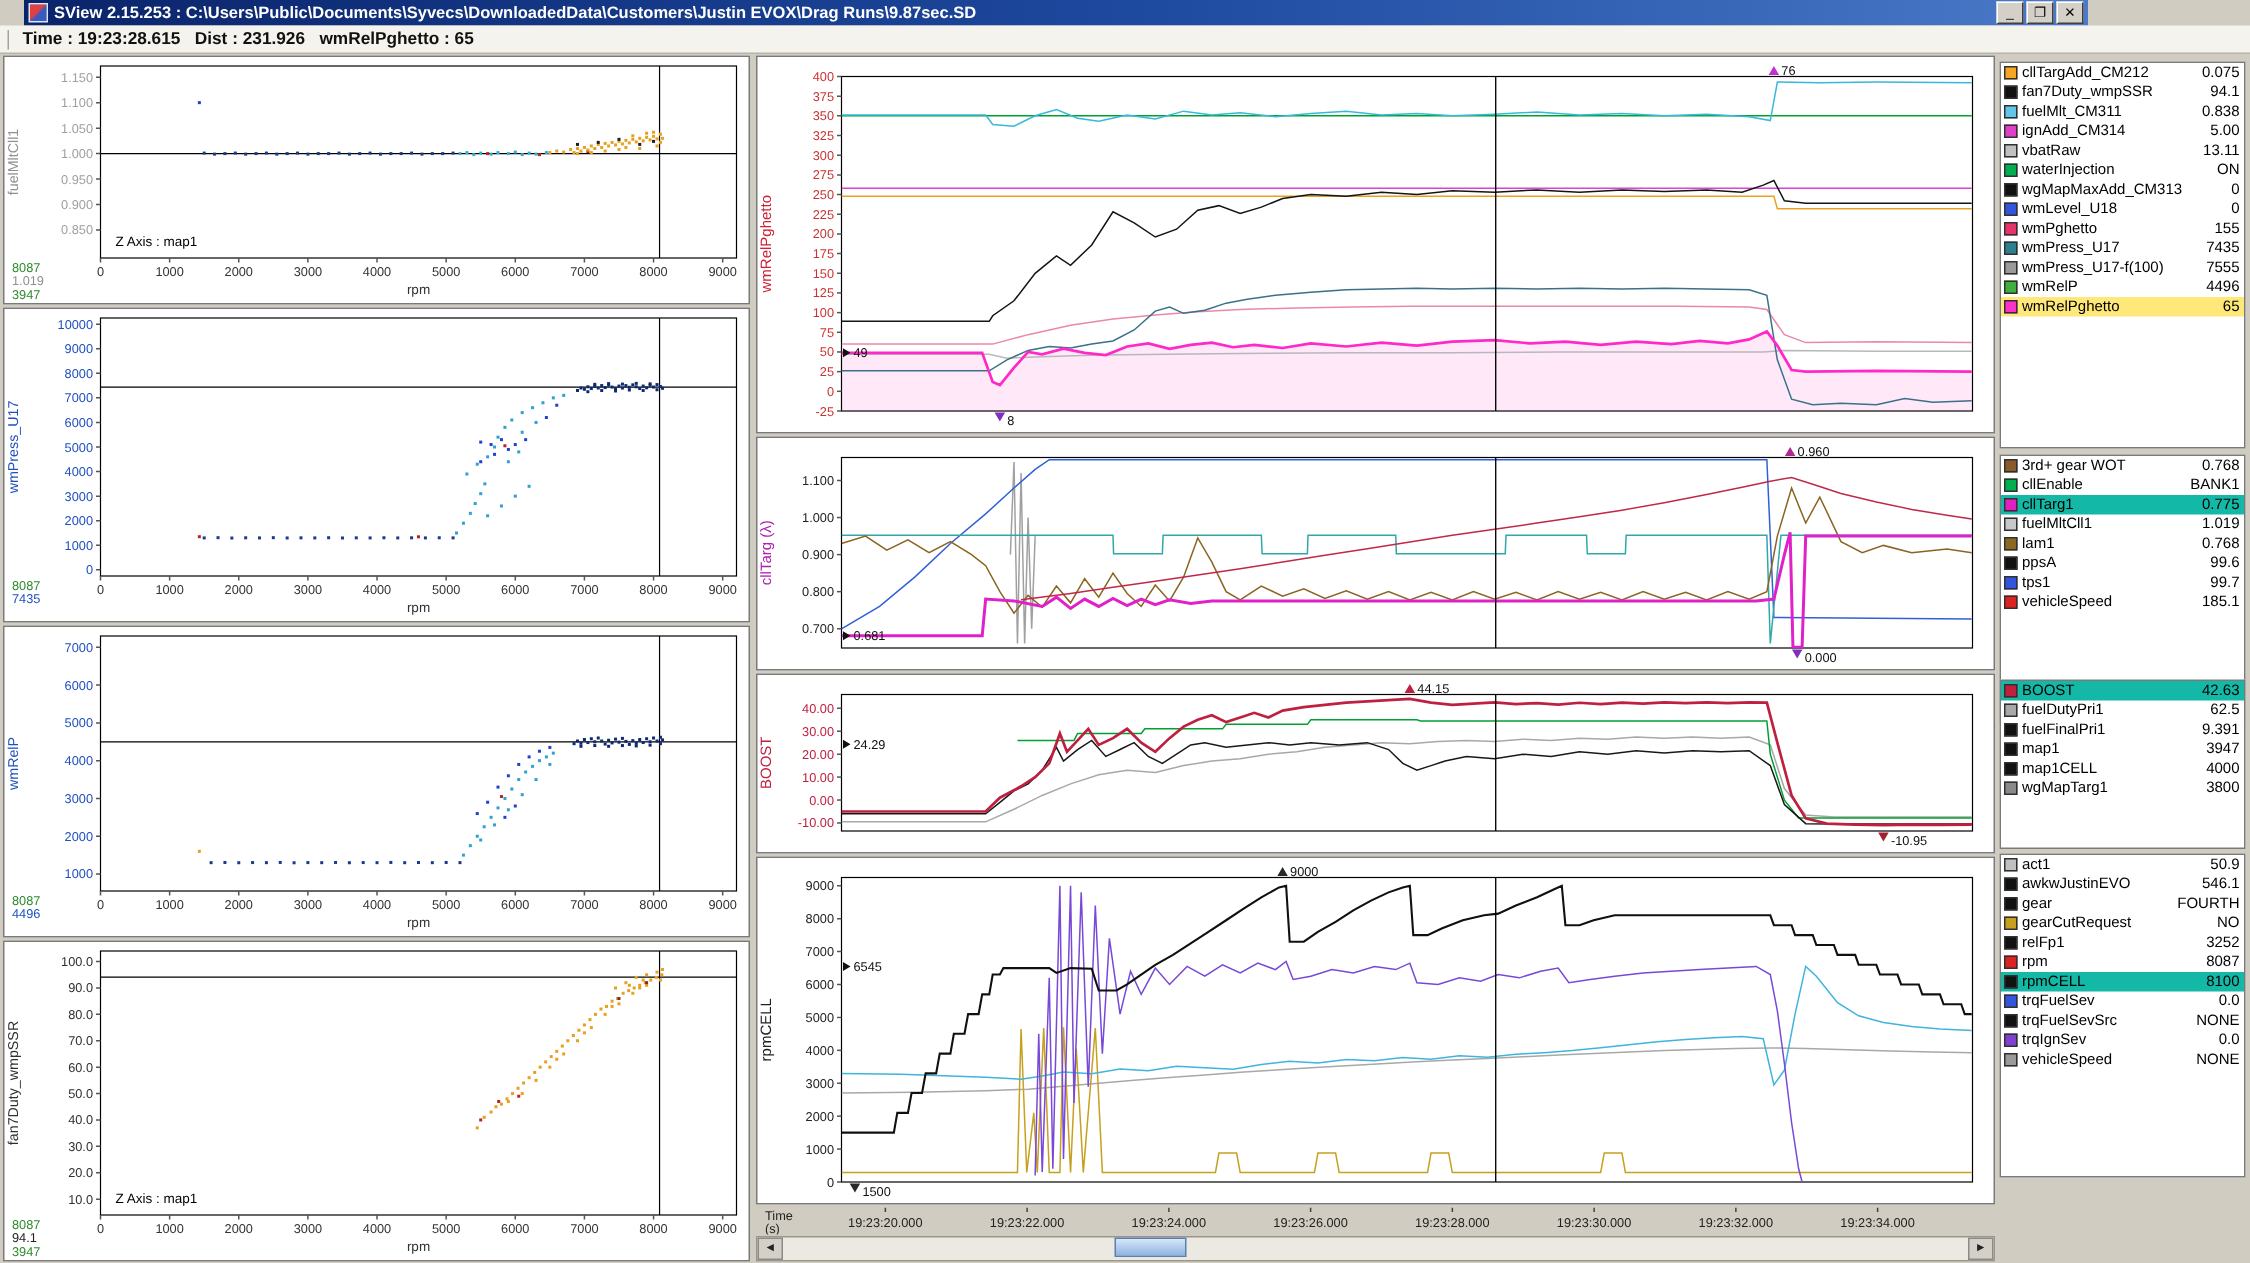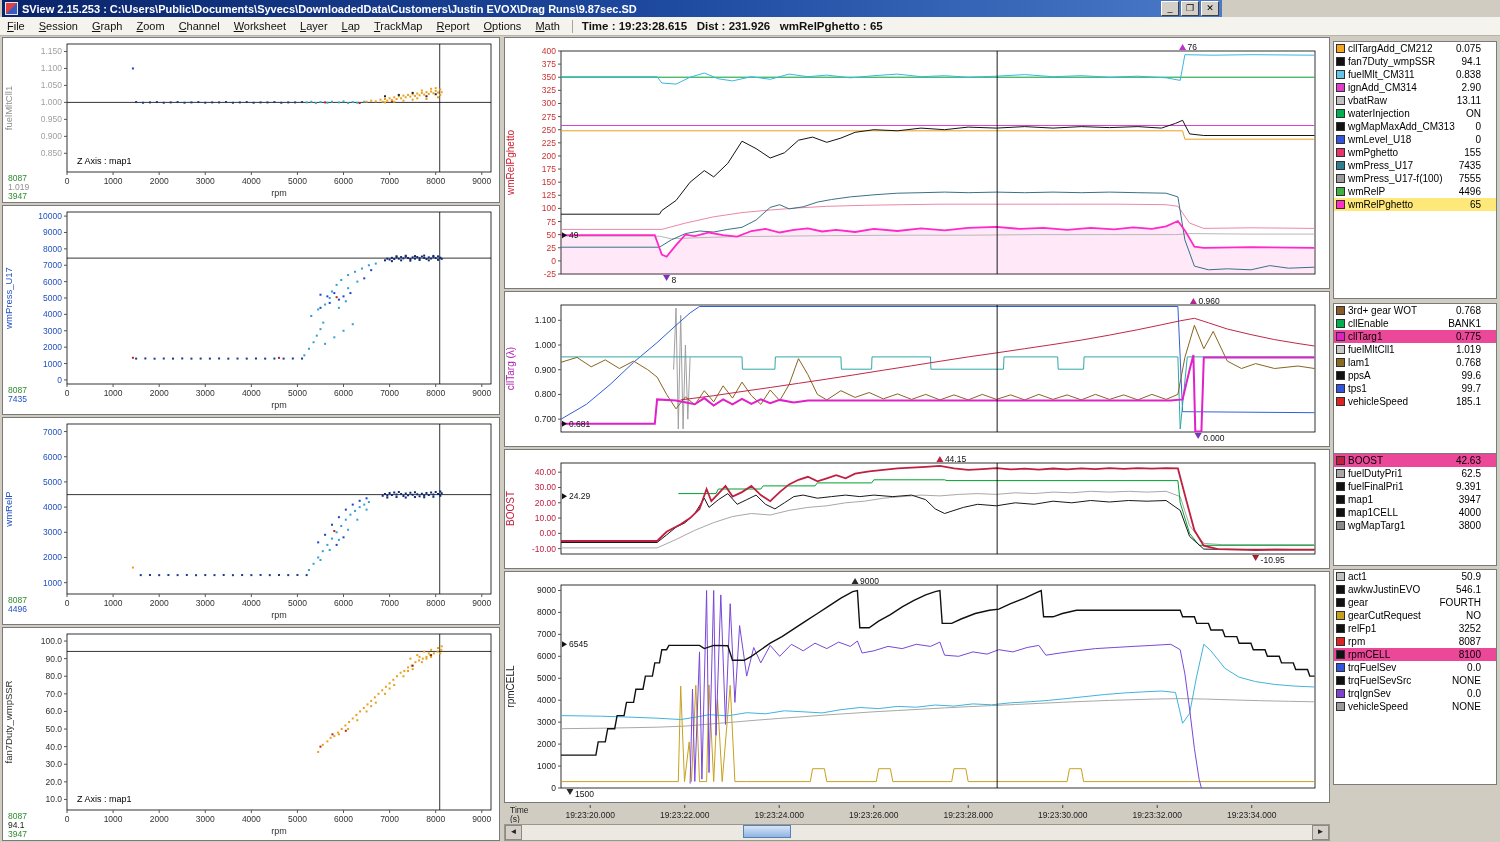--- a/index.html
+++ b/index.html
@@ -1,17 +1,17 @@
 <!DOCTYPE html>
 <html><head>
 <meta charset="utf-8">
 <style>
   html,body{margin:0;padding:0}
   body{width:1500px;height:842px;position:relative;background:#d0ccc2;font-family:"Liberation Sans",sans-serif;overflow:hidden}
-  #titlebar{position:absolute;left:2px;top:0;width:1220px;height:17px;background:linear-gradient(90deg,#0a246a,#1e4aa0 55%,#4a7ac8);color:#fff;display:flex;align-items:center}
+  #titlebar{position:absolute;left:16px;top:0;width:1376px;height:17px;background:linear-gradient(90deg,#0a246a,#1e4aa0 55%,#4a7ac8);color:#fff;display:flex;align-items:center}
   .ticon{width:11px;height:11px;margin:0 4px 0 3px;background:linear-gradient(135deg,#e04040 45%,#3a5ac0 55%);border:1px solid #dce6f5;flex:none}
   #wtitle{font-size:11px;font-weight:bold;white-space:nowrap}
   .wbtns{margin-left:auto;display:flex;gap:2px;padding-right:3px}
   .wbtn{width:16px;height:13px;background:#d4d0c8;border:1px solid #fff;border-right-color:#404040;border-bottom-color:#404040;font-size:9px;line-height:12px;text-align:center;color:#000;cursor:default}
   #menubar{position:absolute;left:0;top:17px;width:1500px;height:18px;background:#f4f3ed;border-bottom:1px solid #b8b4a8;display:flex;align-items:center;font-size:11px;color:#111}
   .mi{display:inline-block;padding:2px 7px}
   .mi::first-letter{text-decoration:underline}
   .msep{width:1px;height:13px;background:#a8a49a;margin:0 5px;flex:none}
   #mstatus{font-size:11.5px;font-weight:bold;padding-left:4px;white-space:pre}
   #leftcol{position:absolute;left:2px;top:37px;width:410px}
@@ -25,40 +25,39 @@
   #timeaxis{width:826px;height:18px;position:relative}
   #hscroll{width:824px;height:15px;background:#ece9e2;border:1px solid #9a968a;display:flex;margin-top:1px}
   .sarrow{width:15px;height:13px;background:#d4d0c8;border:1px solid #8a8a8a;font-size:8px;line-height:12px;text-align:center;color:#222;flex:none}
   .strack{flex:1;position:relative}
   .sthumb{position:absolute;left:28%;width:6%;top:0;height:13px;background:linear-gradient(#d8e6f8,#8cb4e4);border:1px solid #5a80b0;box-sizing:border-box}
   .rpanel{position:absolute;left:0;width:164px;background:#fff;border:1px solid #7a7a7a;box-sizing:border-box;overflow:hidden}
   .rp1{top:5px;height:258px}.rp2{top:267px;height:179px}.rp3{top:417px;height:113px}.rp4{top:533px;height:216px}
   .rrow{display:flex;align-items:center;height:13px;font-size:10px;color:#000}
   .sw{width:9px;height:9px;border:1px solid #303030;margin:0 3px 0 2px;flex:none;box-sizing:border-box}
   .rname{flex:1;white-space:nowrap;overflow:hidden}
-  .rval{padding-right:15px;white-space:nowrap}
+  .rval{padding-right:3px;white-space:nowrap}
   .hl-y{background:#ffe87a}
-  .hl-b{background:#ec4899}
+  .hl-b{background:#14b8a6}
   svg text{font-family:"Liberation Sans",sans-serif}
 </style>
 </head>
 <body>
 
 <div id="titlebar">
   <div class="ticon"></div>
   <div id="wtitle">SView 2.15.253 :  C:\Users\Public\Documents\Syvecs\DownloadedData\Customers\Justin EVOX\Drag Runs\9.87sec.SD</div>
   <div class="wbtns">
     <div class="wbtn">_</div>
     <div class="wbtn">❐</div>
     <div class="wbtn">✕</div>
   </div>
 </div>
 
 <div id="menubar">
-  <div id="menuitems"><span class="mi">File</span><span class="mi">Session</span><span class="mi">Graph</span><span class="mi">Zoom</span><span class="mi">Channel</span><span class="mi">Worksheet</span><span class="mi">Layer</span><span class="mi">Lap</span><span class="mi">TrackMap</span><span class="mi">Report</span><span class="mi">Options</span><span class="mi">Math</span></div>
   <div class="msep"></div>
   <div id="mstatus">Time : 19:23:28.615   Dist : 231.926   wmRelPghetto : 65</div>
 </div>
 
 <div id="leftcol">
   <div class="lpanel lp1"><svg width="496" height="164">
         <rect x="64" y="6" width="424" height="128" fill="#fff" stroke="#000" stroke-width="0.8"></rect>
         <line x1="61" y1="13.469496021220168" x2="64" y2="13.469496021220168" stroke="#555"></line>
         <text x="59" y="16.469496021220166" font-size="8.5" fill="#a0a0a0" text-anchor="end">1.150</text>
         <line x1="61" y1="30.44562334217502" x2="64" y2="30.44562334217502" stroke="#555"></line>
@@ -798,21 +797,21 @@
         <span class="rval">94.1</span>
       </div>
       <div class="rrow">
         <span class="sw" style="background: rgb(98, 198, 232);"></span>
         <span class="rname">fuelMlt_CM311</span>
         <span class="rval">0.838</span>
       </div>
       <div class="rrow">
         <span class="sw" style="background: rgb(224, 64, 200);"></span>
         <span class="rname">ignAdd_CM314</span>
-        <span class="rval">2.90</span>
+        <span class="rval">5.00</span>
       </div>
       <div class="rrow">
         <span class="sw" style="background: rgb(192, 192, 192);"></span>
         <span class="rname">vbatRaw</span>
         <span class="rval">13.11</span>
       </div>
       <div class="rrow">
         <span class="sw" style="background: rgb(0, 176, 80);"></span>
         <span class="rname">waterInjection</span>
         <span class="rval">ON</span>

